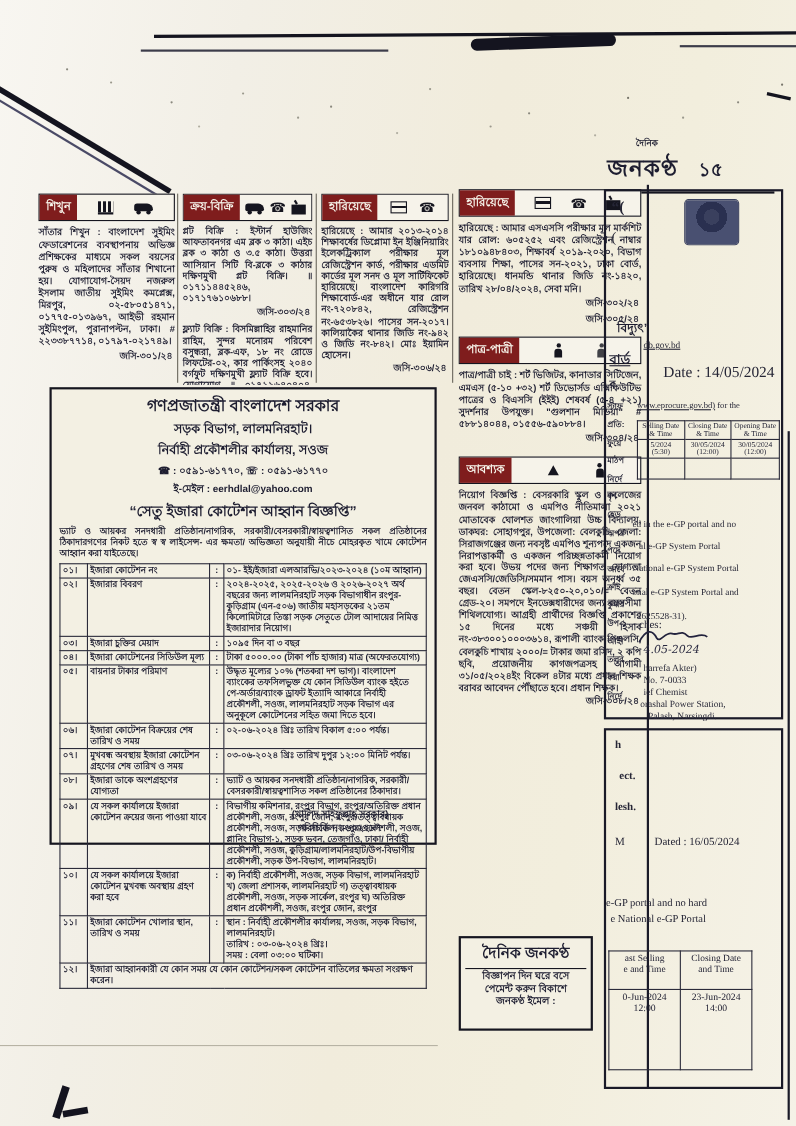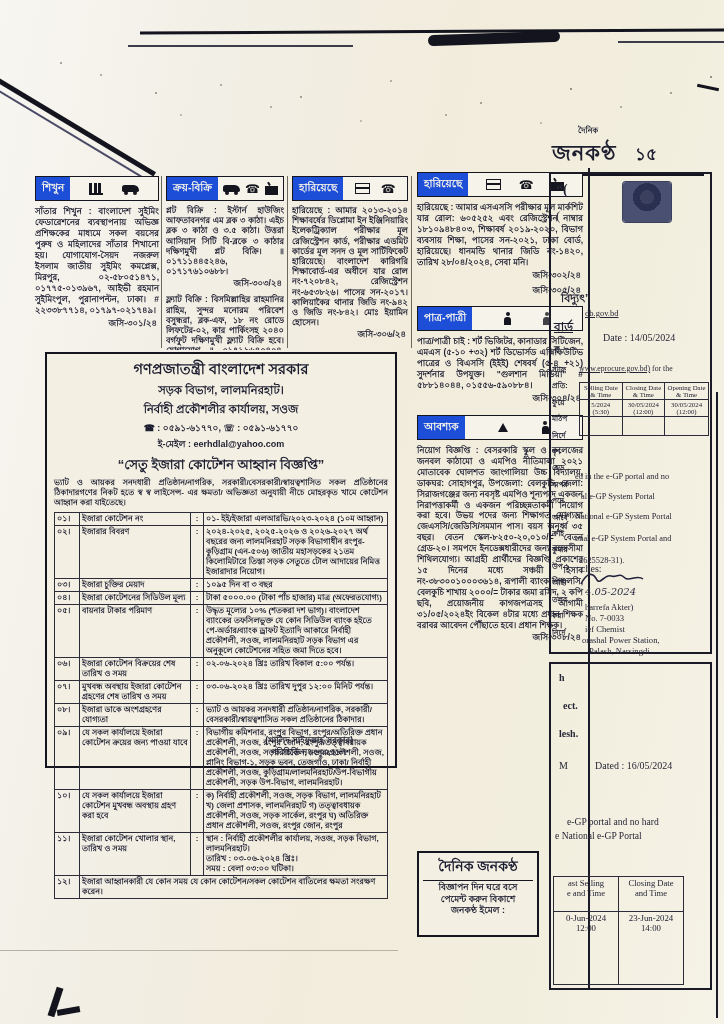--- a/index.html
+++ b/index.html
@@ -19,21 +19,21 @@
   
   .dateline{position:absolute;left:35px;top:146px;width:358px;font-size:10.6px;font-weight:700;
     border-bottom:2px solid #22222f;padding-bottom:3px;}
   .masthead{position:absolute;left:552px;top:124px;width:152px;border-bottom:2.5px solid #15151f;padding-bottom:2px;}
   .masthead .daily{font-size:8px;font-weight:700;margin-left:26px;}
   .masthead .name{font-size:21px;font-weight:700;letter-spacing:1px;display:inline-block;}
   .masthead .pageno{font-size:17px;font-weight:700;margin-left:14px;}
   
   .vline{position:absolute;width:1px;background:#6a675c;}
   .badge{display:flex;height:23px;border:1.5px solid #15151f;background:#f6f3ea;align-items:stretch;}
-  .badge .blabel{background:#1d4ed8;color:#f7f4ea;font-weight:700;font-size:10.5px;
+  .badge .blabel{background:#7f1d1d;color:#f7f4ea;font-weight:700;font-size:10.5px;
     display:flex;align-items:center;padding:0 6px;white-space:nowrap;}
   .badge .bicons{flex:1;display:flex;align-items:center;justify-content:space-evenly;}
   .ad{font-size:8.5px;line-height:11px;text-align:justify;font-weight:600;}
   .ad2{font-size:8.3px;line-height:10.2px;text-align:justify;font-weight:600;}
   .sign{text-align:right;font-size:8.5px;font-weight:700;padding-right:2px;margin-top:1px;}
   
   .pict-car{width:17px;height:7px;border-radius:3px 6px 2px 2px;background:#15151f;position:relative;display:inline-block;}
   .pict-car::after{content:"";position:absolute;width:4px;height:4px;border-radius:50%;background:#15151f;left:2px;bottom:-3px;box-shadow:9px 0 #15151f;}
   .pict-books{width:14px;height:10px;display:inline-block;background:repeating-linear-gradient(90deg,#15151f 0 3px,#f6f3ea 3px 4.5px);border-bottom:2px solid #15151f;}
   .pict-glyph{font-size:12px;color:#15151f;line-height:1;}
@@ -289,21 +289,21 @@
 পদে
 আবে
 ক্রাই
 কুমার
 উপ-১
 আইী
 তলব
 করা
 নির্দে</div>
     <div class="abs rp-en underln" style="left:34px;top:134px;font-size:8.5px;">db.gov.bd</div>
-    <div class="abs rp-en" style="left:52px;top:158px;font-size:10px;">Date : 14/05/2024</div>
+    <div class="abs rp-en" style="left:52px;top:158px;font-size:14px;">Date : 14/05/2024</div>
     <div class="abs" style="left:28px;top:190px;font-size:7.8px;">
       <span class="rp-en underln">www.eprocure.gov.bd)</span><span class="rp-en"> for the</span>
     </div>
     <table class="rtable abs" style="left:28px;top:208px;width:130px;">
       <tbody>
           <tr>
         <th style="font-size:6.8px;width:33%;">Selling Date &amp; Time</th>
         <th style="font-size:6.8px;width:33%;">Closing Date &amp; Time</th>
         <th style="font-size:6.8px;">Opening Date &amp; Time</th>
       </tr>
@@ -338,23 +338,23 @@
     <div class="abs rp-en" style="left:31px;top:461px;font-size:8.6px;">orashal Power Station,</div>
     <div class="abs rp-en" style="left:38px;top:472px;font-size:8.6px;">Palash, Narsingdi.</div>
   </div>
 
   <div class="rbox" style="left:549px;top:662px;width:163px;height:328px;">
     <div class="abs rp-en" style="left:8px;top:8px;font-size:10px;font-weight:700;">h</div>
     <div class="abs rp-en" style="left:12px;top:36px;font-size:10px;font-weight:700;">ect.</div>
     <div class="abs rp-en" style="left:8px;top:64px;font-size:10px;font-weight:700;">lesh.</div>
     <div class="abs rp-en" style="left:8px;top:96px;font-size:10px;">M</div>
     <div class="abs rp-en" style="left:44px;top:96px;font-size:10px;">Dated : 16/05/2024</div>
-    <div class="abs rp-en" style="left:16px;top:152px;font-size:9.6px;">e-GP portal and no hard</div>
+    <div class="abs rp-en" style="left:0;top:152px;font-size:9.6px;">e-GP portal and no hard</div>
     <div class="abs rp-en" style="left:4px;top:166px;font-size:9.6px;">e National e-GP Portal</div>
-    <table class="rtable abs" style="left:2px;top:212px;width:131px;border-radius:28px;">
+    <table class="rtable abs" style="left:2px;top:200px;width:131px;border-radius:28px;">
       <tbody>
           <tr>
         <th class="prelines" style="font-size:8.6px;width:50%;height:32px;">ast Selling
 e and Time</th>
         <th class="prelines" style="font-size:8.6px;">Closing Date
 and Time</th>
       </tr>
       <tr>
         <td class="prelines" style="font-size:8.8px;height:70px;">0-Jun-2024
 12:00</td>

